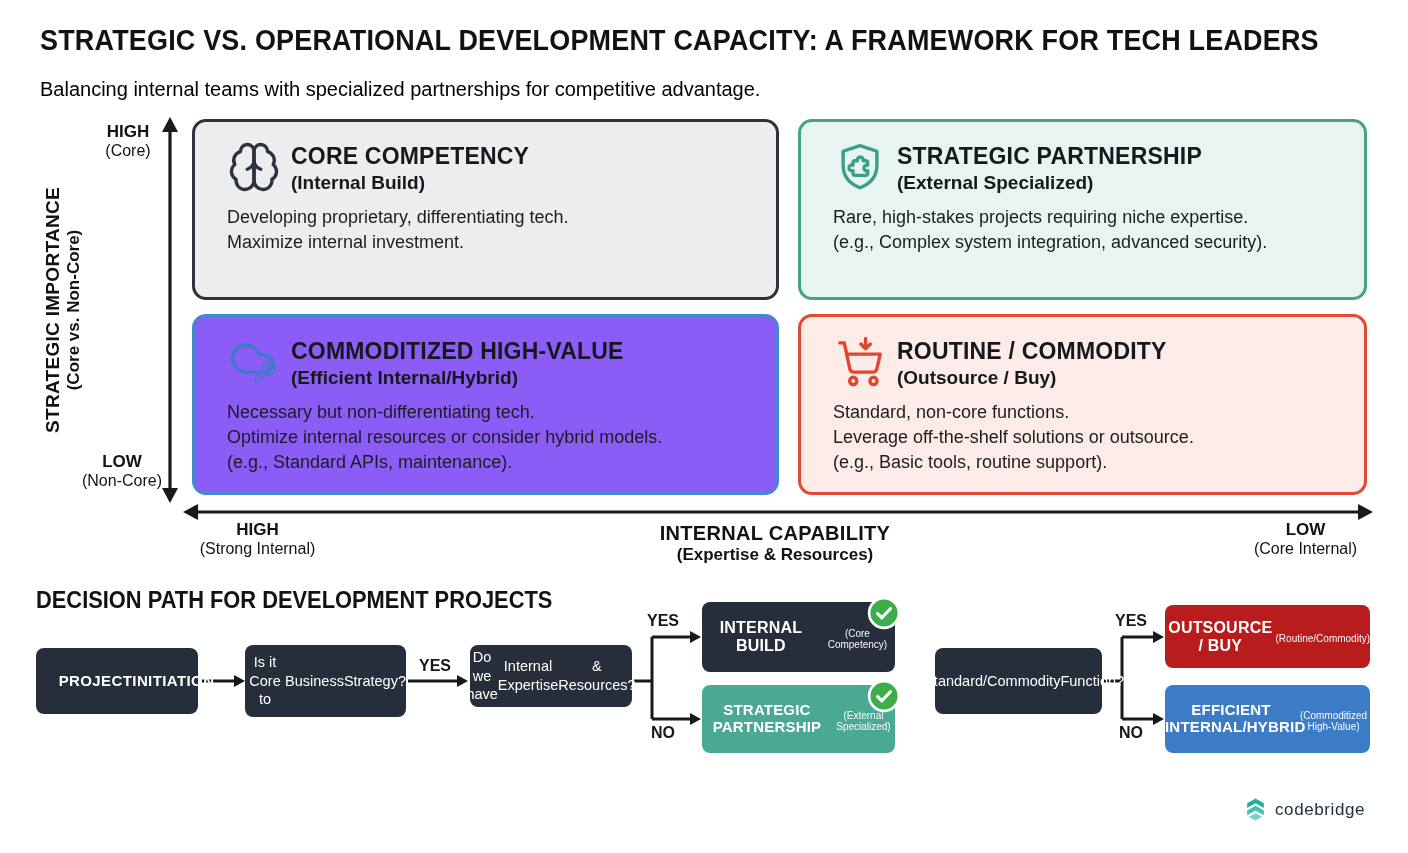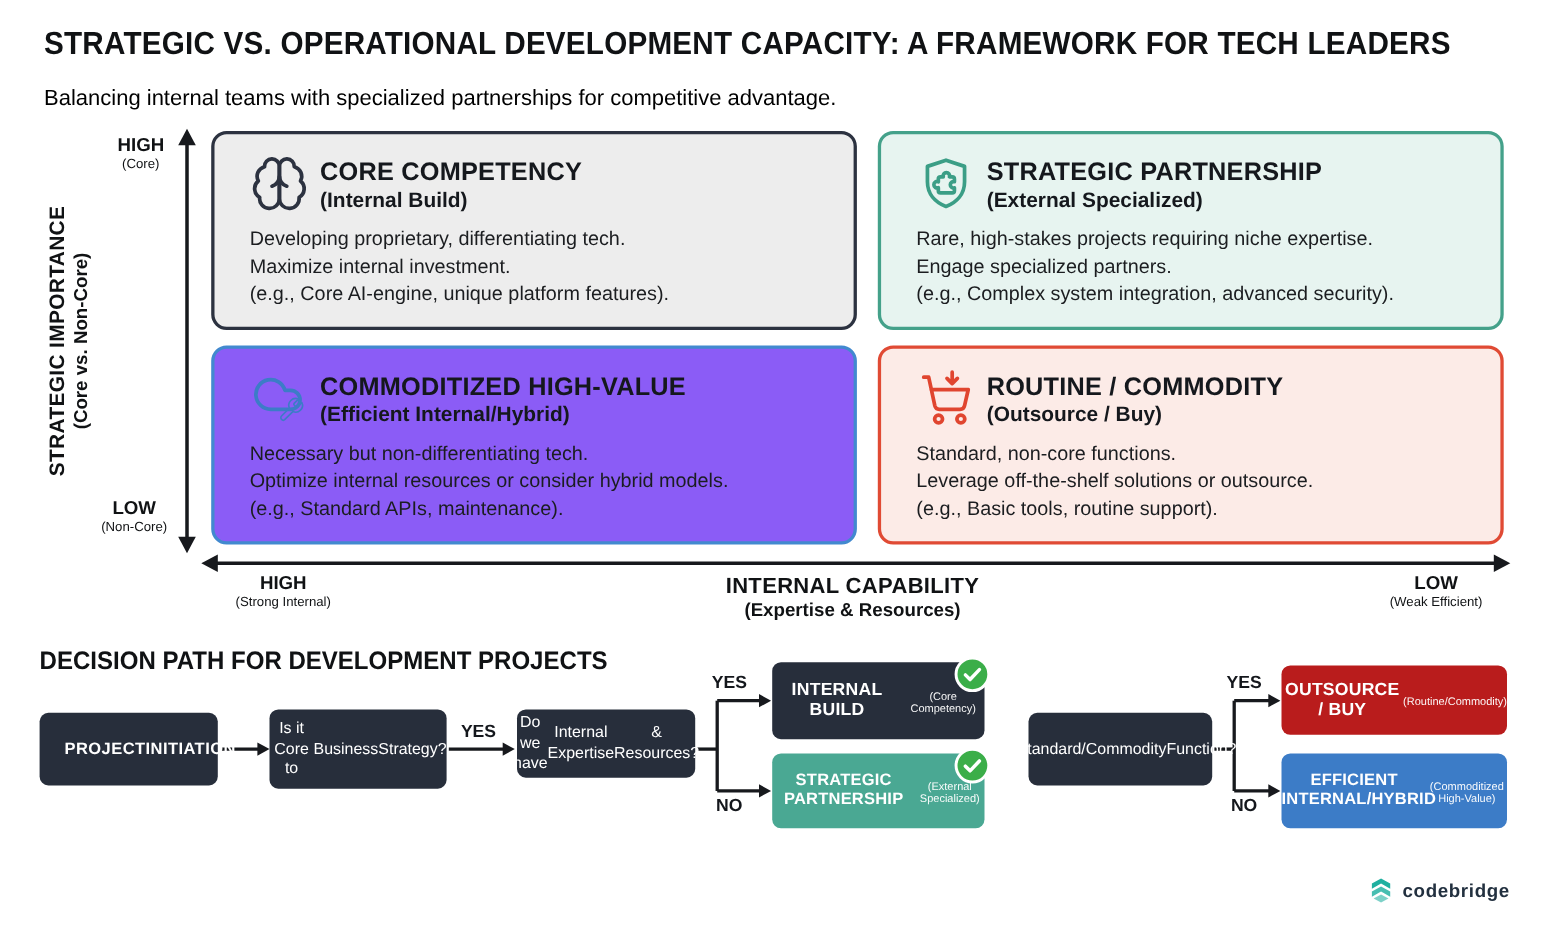--- a/index.html
+++ b/index.html
@@ -14,21 +14,21 @@
   
   .connectors { position: absolute; left: 0; top: 0; pointer-events: none; }
 
   
   .ytitle { position: absolute; left: -116px; top: 284px; width: 368px; height: 52px;
             transform: rotate(-90deg); text-align: center; color: #101214; }
   .ytitle .b { font-size: 19px; font-weight: 800; letter-spacing: .3px; }
   .ytitle .s { font-size: 17px; font-weight: 600; }
   .axlab { position: absolute; text-align: center; color: #101214; }
   .axlab .b { font-size: 17px; font-weight: 800; }
-  .axlab .s { font-size: 12px; }
+  .axlab .s { font-size: 16px; }
   #yhigh { left: 84px; top: 122px; width: 88px; }
   #ylow  { left: 74px; top: 452px; width: 96px; }
   #xleft { left: 185px; top: 520px; width: 145px; }
   #xright{ left: 1233px; top: 520px; width: 145px; }
   #xcenter { position: absolute; left: 608px; top: 522px; width: 334px; text-align: center; color: #101214; }
   #xcenter .b { font-size: 20px; font-weight: 800; letter-spacing: .3px; }
   #xcenter .s { font-size: 17px; font-weight: 600; }
 
   
   .quad { position: absolute; border-radius: 14px; padding: 18px 14px 0 32px; }
@@ -66,21 +66,21 @@
   .lbl { position: absolute; width: 50px; text-align: center; font-size: 16px; font-weight: 800; color: #14171c; }
   #yes1 { left: 410px; top: 657px; }
   #yes2 { left: 638px; top: 612px; }
   #no2  { left: 638px; top: 724px; }
   #yes3 { left: 1106px; top: 612px; }
   #no3  { left: 1106px; top: 724px; }
 
   
   .logo { position: absolute; left: 1243px; top: 797px; display: flex; align-items: center; gap: 7px; }
   .logo svg { width: 25px; height: 25px; display: block; }
-  .logo .txt { font-size: 17px; font-weight: 700; color: #22303f; letter-spacing: .6px; }
+  .logo .txt { font-size: 17px; font-weight: 400; color: #22303f; letter-spacing: .6px; }
 </style>
 </head>
 <body>
 
 <div class="page">
 
   <div class="title">STRATEGIC VS. OPERATIONAL DEVELOPMENT CAPACITY: A FRAMEWORK FOR TECH LEADERS</div>
   <div class="subtitle">Balancing internal teams with specialized partnerships for competitive advantage.</div>
 
   <svg class="connectors" width="1408" height="853" viewBox="0 0 1408 853">
@@ -139,40 +139,38 @@
         </svg>
       </span>
       <div class="quad-titles">
         <div class="quad-title">CORE COMPETENCY</div>
         <div class="quad-subtitle">(Internal Build)</div>
       </div>
     </div>
     <div class="quad-body">
       <div>Developing proprietary, differentiating tech.</div>
       <div>Maximize internal investment.</div>
-      <div>(e.g., Core AI-engine, unique platform features).</div>
     </div>
   </section>
 
   <section class="quad q2">
     <div class="quad-head">
       <span class="quad-icon">
         <svg viewBox="0 0 24 24" fill="none" stroke="#3b9e86" stroke-width="1.5" stroke-linecap="round" stroke-linejoin="round">
           <path d="M12 2.5 19.5 5v6.2c0 4.9-3.1 8.3-7.5 10-4.4-1.7-7.5-5.1-7.5-10V5Z"></path>
           <path d="M9.8 9.2h1.1a1.3 1.3 0 1 1 2.5 0h1.1c.5 0 .9.4.9.9v1.1a1.3 1.3 0 1 0 0 2.5v1.1c0 .5-.4.9-.9.9H9.8a.9.9 0 0 1-.9-.9v-1.2a1.3 1.3 0 1 1 0-2.4v-1.1c0-.5.4-.9.9-.9Z"></path>
         </svg>
       </span>
       <div class="quad-titles">
         <div class="quad-title">STRATEGIC PARTNERSHIP</div>
         <div class="quad-subtitle">(External Specialized)</div>
       </div>
     </div>
     <div class="quad-body">
       <div>Rare, high-stakes projects requiring niche expertise.</div>
-      <div>Engage specialized partners.</div>
       <div>(e.g., Complex system integration, advanced security).</div>
     </div>
   </section>
 
   <section class="quad q3">
     <div class="quad-head">
       <span class="quad-icon">
         <svg viewBox="0 0 24 24" fill="none" stroke="#3c7cc7" stroke-width="1.5" stroke-linecap="round" stroke-linejoin="round">
           <path d="M16.5 16.5H8.5a6 6 0 1 1 5.75-7.7h2.25a3.85 3.85 0 0 1 0 7.7Z"></path>
           <path d="M14.7 6.3a1 1 0 0 0 0 1.4l1.6 1.6a1 1 0 0 0 1.4 0l3.77-3.77a6 6 0 0 1-7.94 7.94l-6.91 6.91a2.12 2.12 0 0 1-3-3l6.91-6.91a6 6 0 0 1 7.94-7.94l-3.76 3.76z" transform="translate(11.2,11.2) scale(0.46)" vector-effect="non-scaling-stroke"></path>
@@ -215,21 +213,21 @@
   <div class="axlab" id="xleft">
     <div class="b">HIGH</div>
     <div class="s">(Strong Internal)</div>
   </div>
   <div id="xcenter">
     <div class="b">INTERNAL CAPABILITY</div>
     <div class="s">(Expertise &amp; Resources)</div>
   </div>
   <div class="axlab" id="xright">
     <div class="b">LOW</div>
-    <div class="s">(Weak Efficient)</div>
+    <div class="s">(Core Internal)</div>
   </div>
 
   <div class="section-heading">DECISION PATH FOR DEVELOPMENT PROJECTS</div>
 
   <div class="fnode dark f-init">
     <div>PROJECT</div>
     <div>INITIATION</div>
   </div>
 
   <div class="fnode dark f-q f-q1">

